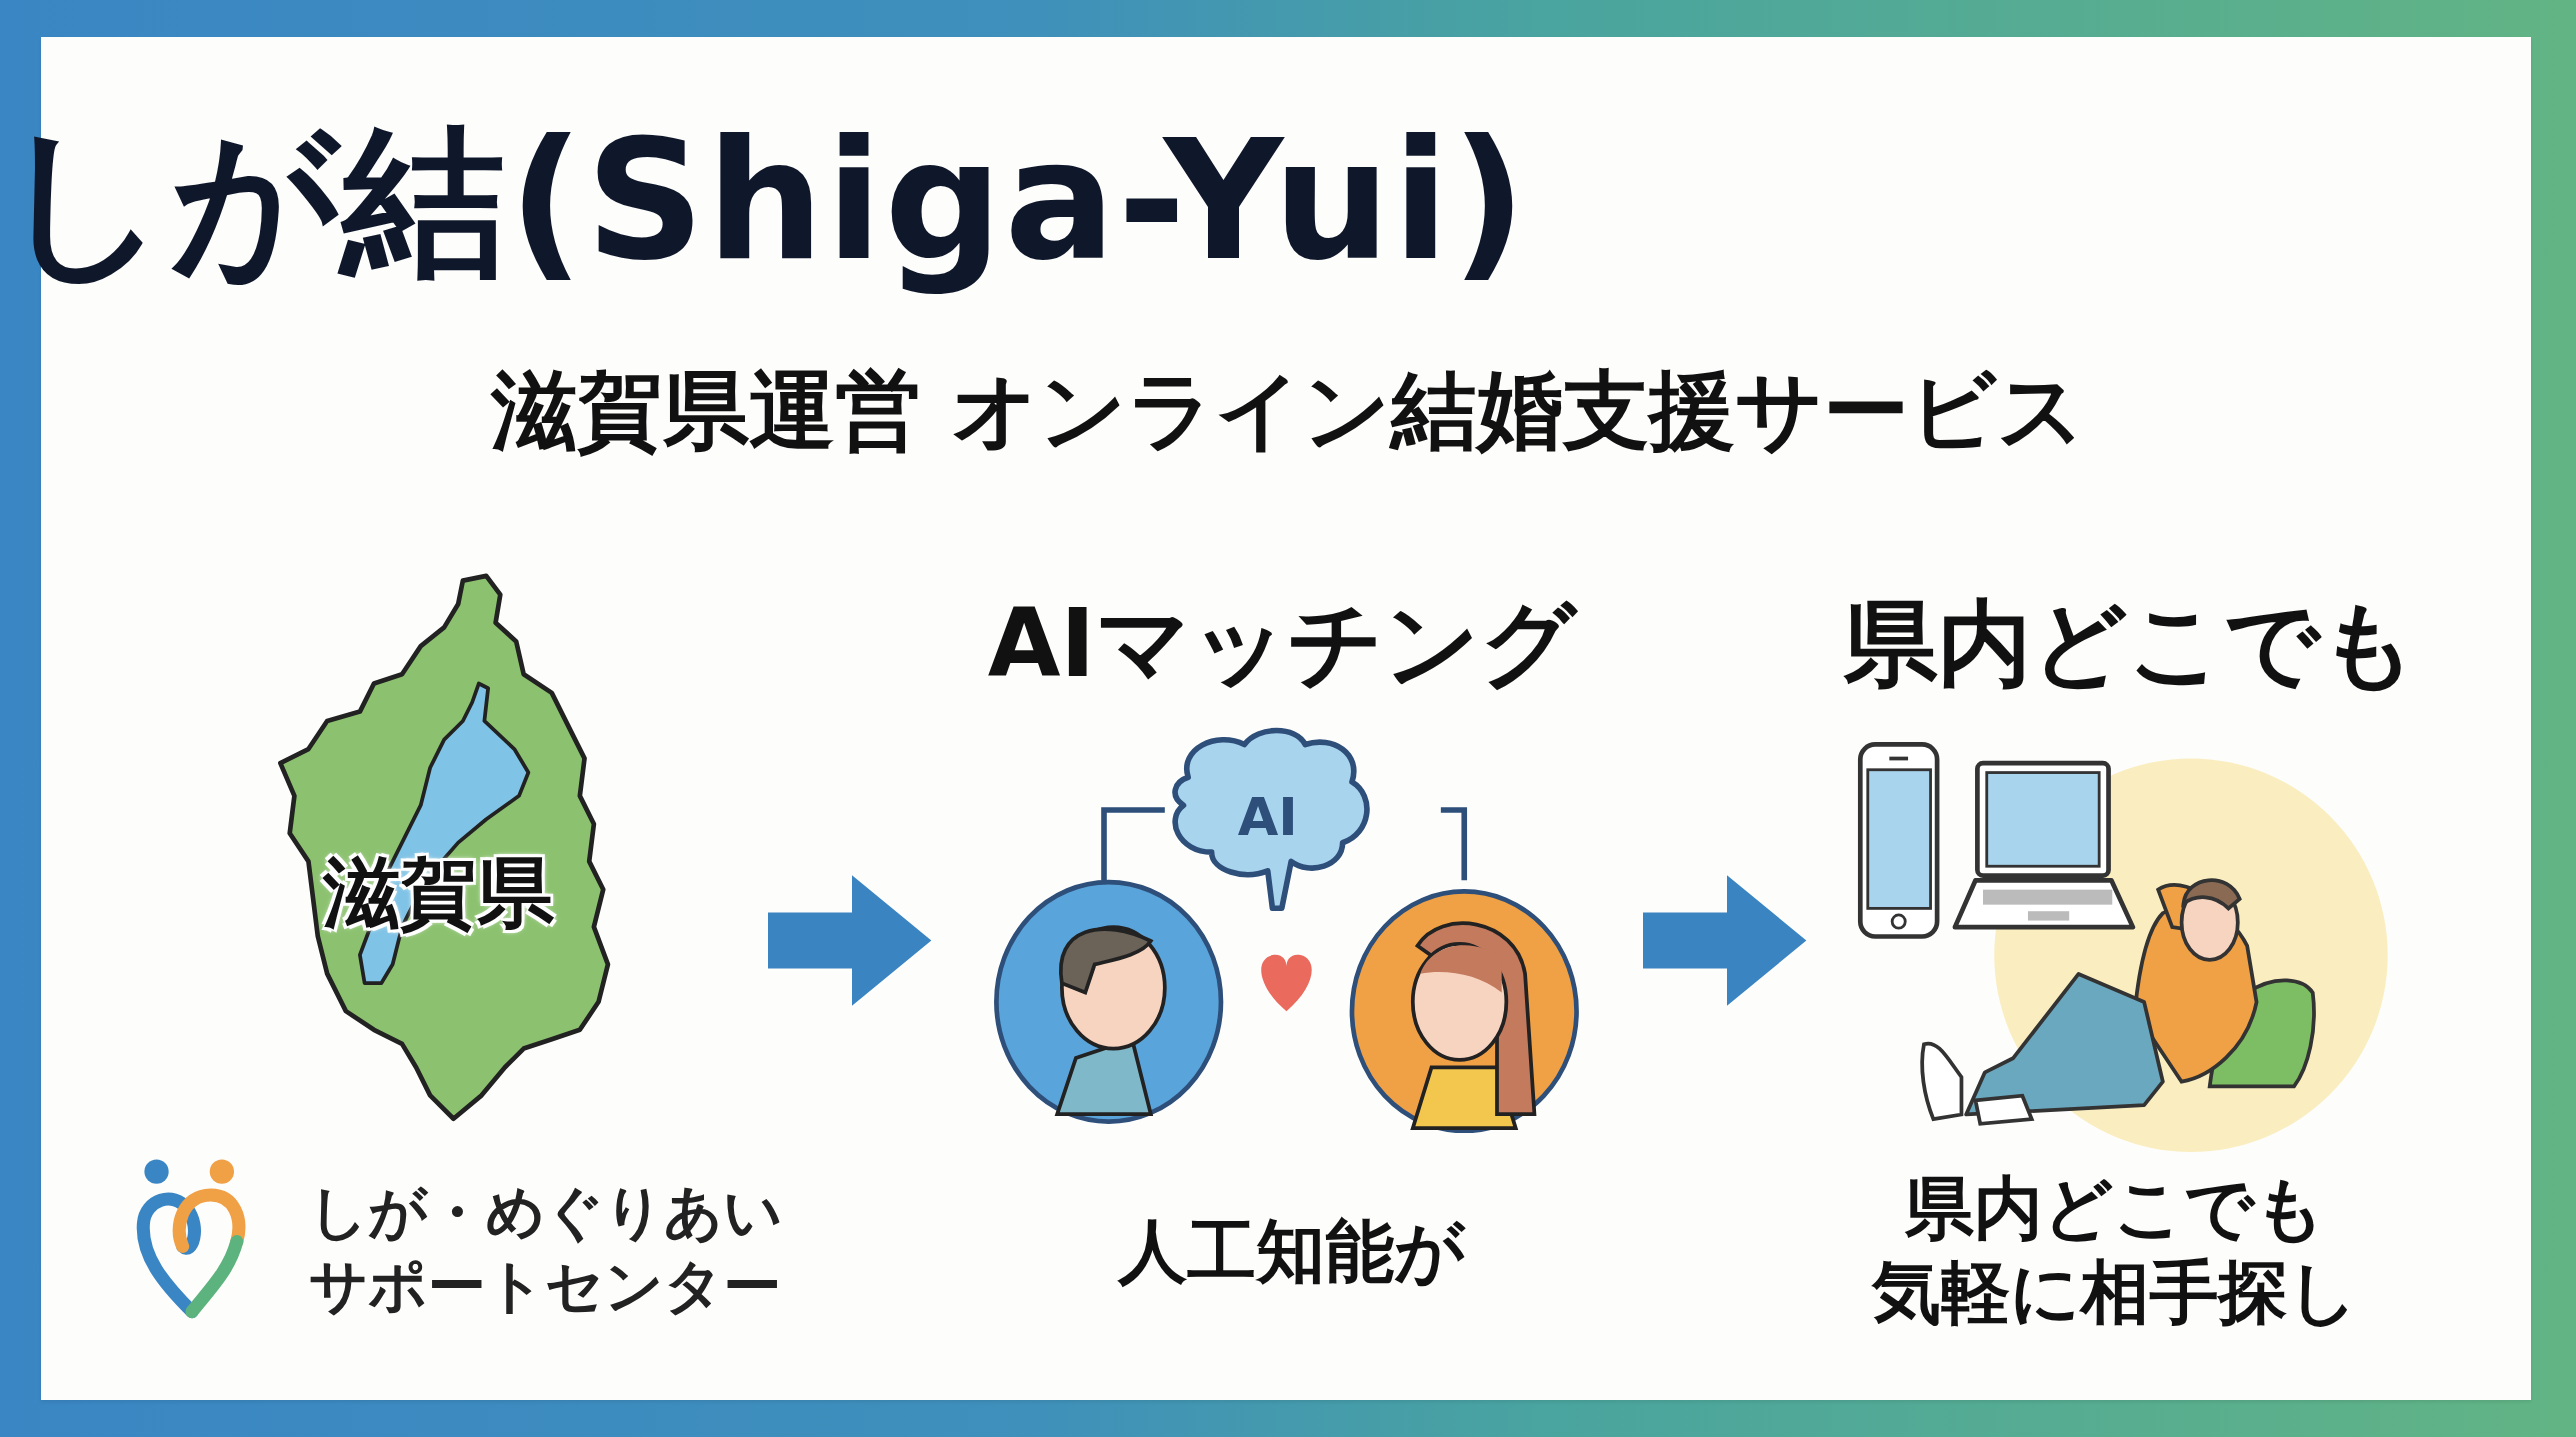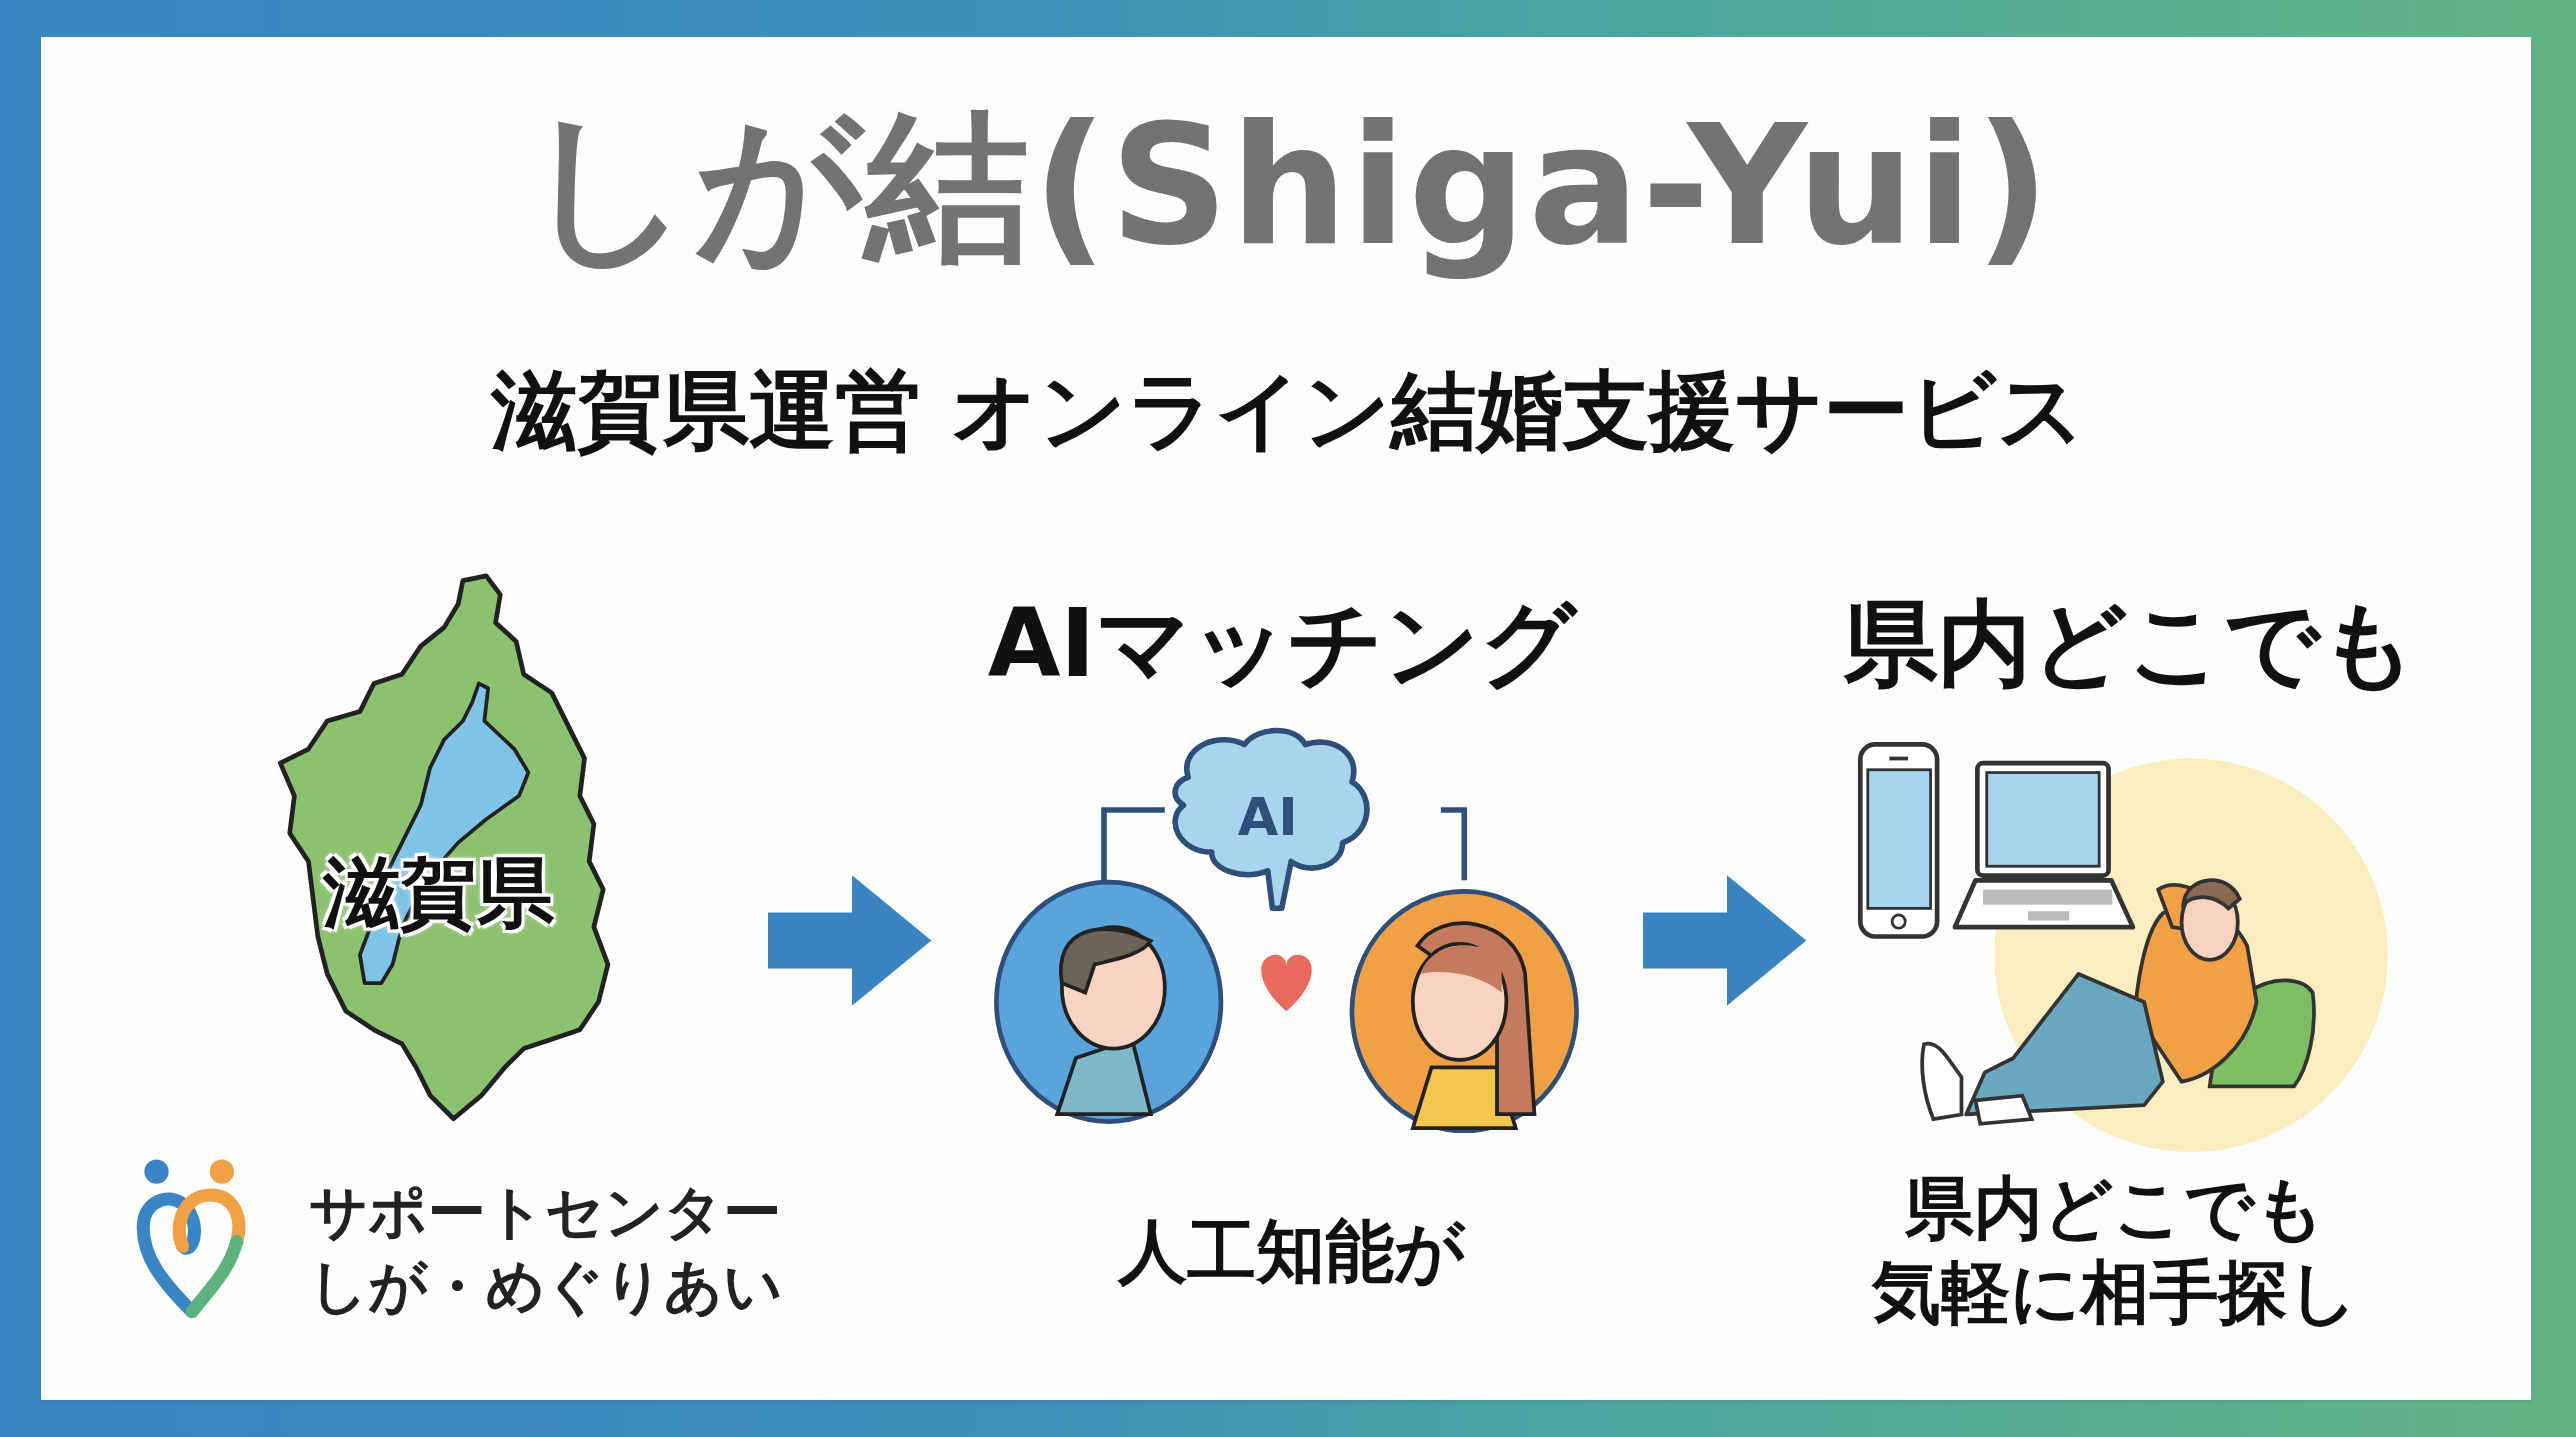--- a/index.html
+++ b/index.html
@@ -7,22 +7,22 @@
     width:2576px; height:1438px; overflow:hidden;
     background: linear-gradient(90deg, #3a86c4 0%, #3f90bb 40%, #4aa49f 60%, #62b484 100%);
     font-family: "DejaVu Sans", "Liberation Sans", sans-serif;
     position:relative;
   }
   .card {
     position:absolute; left:41px; top:37px; width:2490px; height:1363px;
     background:#fdfdfc; box-shadow: 0 1.9px 3.7px rgba(0,0,0,0.08);
   }
   .title {
-    position:absolute; left:0; width:100%; top:104px; text-align:center;
-    font-size:165px; font-weight:bold; color:#737373; letter-spacing:1.9px; line-height:1;
+    position:absolute; left:0; width:100%; top:119px; 
+    font-size:165px; font-weight:bold; color:#0f172a; letter-spacing:1.9px; line-height:1;
   }
   .subtitle {
     position:absolute; left:0; width:100%; top:367px; text-align:center;
     font-size:86px; font-weight:bold; color:#111; line-height:1;
   }
   .col-heading {
     position:absolute; font-size:94px; font-weight:bold; color:#111; line-height:1; text-align:center;
   }
   .caption {
     position:absolute; font-size:69px; font-weight:bold; color:#111; line-height:1.22; text-align:center;
@@ -53,22 +53,22 @@
 <div class="map-label">滋賀県</div>
 
 <svg class="logo" viewBox="0 0 120 180">
   <circle cx="22" cy="20" r="13" fill="#3a86c4"></circle>
   <circle cx="92" cy="20" r="13" fill="#f0a045"></circle>
   <path d="M60 170 C 30 140, 5 110, 8 75 C 10 50, 40 40, 55 60 C 70 80, 60 110, 50 100" fill="none" stroke="#3a86c4" stroke-width="14" stroke-linecap="round"></path>
   <path d="M50 100 C 40 80, 50 45, 80 45 C 105 45, 115 70, 108 95" fill="none" stroke="#f0a045" stroke-width="14" stroke-linecap="round"></path>
   <path d="M108 95 C 100 125, 80 145, 60 170" fill="none" stroke="#5db37d" stroke-width="14" stroke-linecap="round"></path>
 </svg>
 <div class="logo-text">
+  <div>しが・めぐりあい</div>
   <div>サポートセンター</div>
-  <div>しが・めぐりあい</div>
 </div>
 
 <svg class="arrow" style="left:768px; top:875px;" width="168" height="131" viewBox="0 0 180 140">
   <polygon points="0,40 90,40 90,0 175,70 90,140 90,100 0,100" fill="#3a84c2"></polygon>
 </svg>
 
 <div class="col-heading" style="left:973px; top:597px; width:618px;">AIマッチング</div>
 
 <svg style="position:absolute; left:973px; top:721px;" width="655" height="412" viewBox="0 0 700 440">
 

